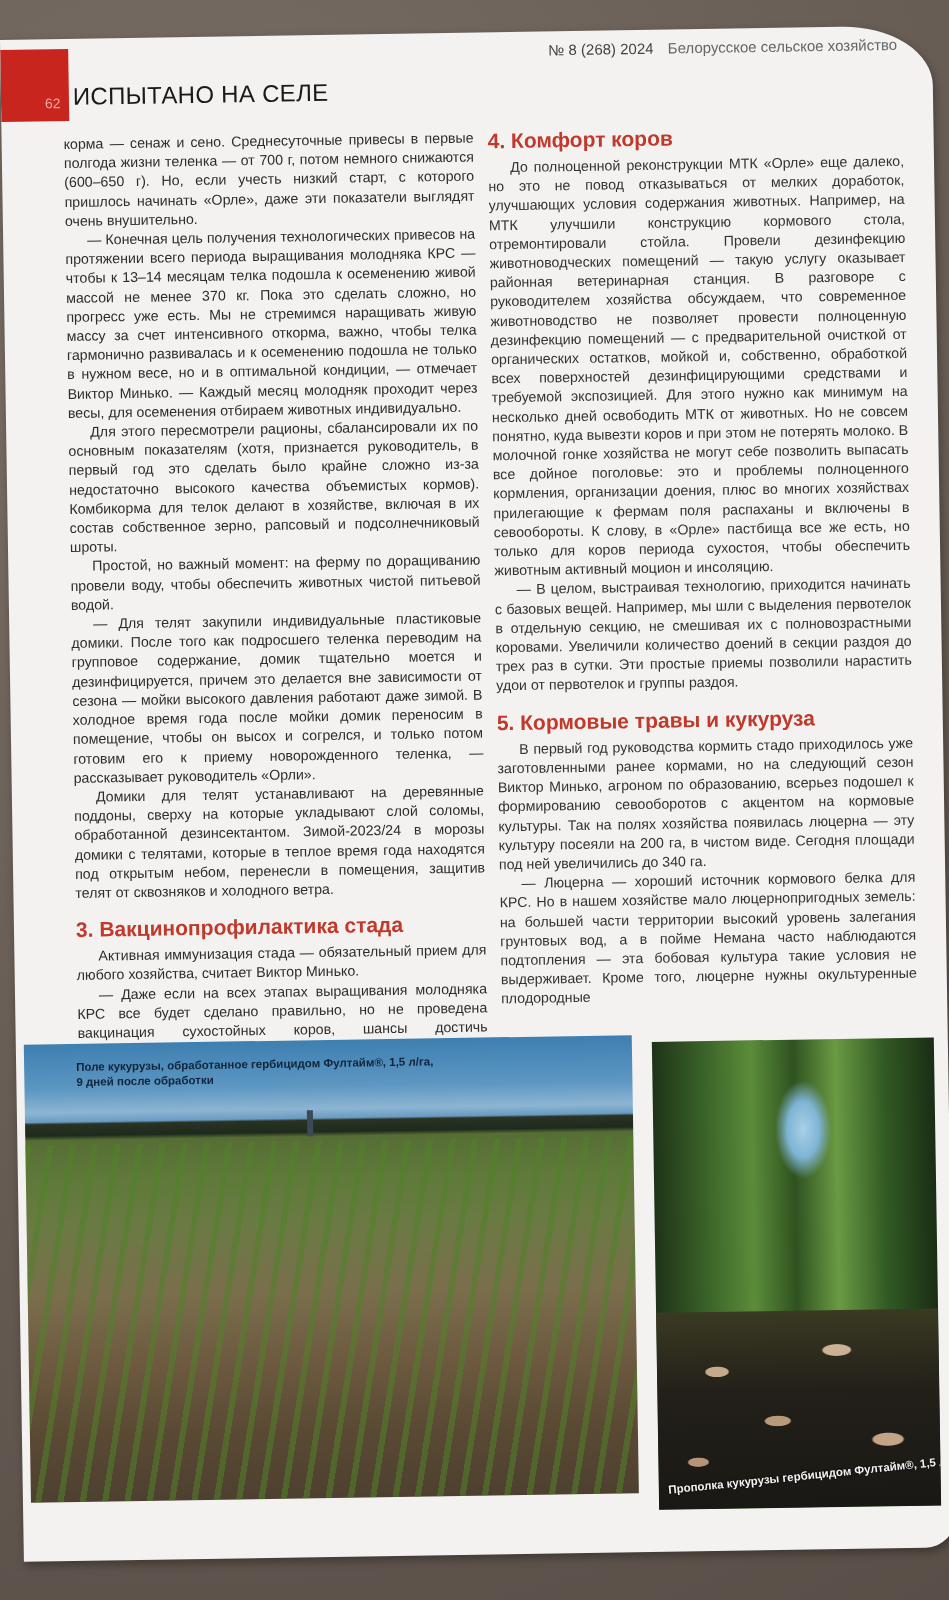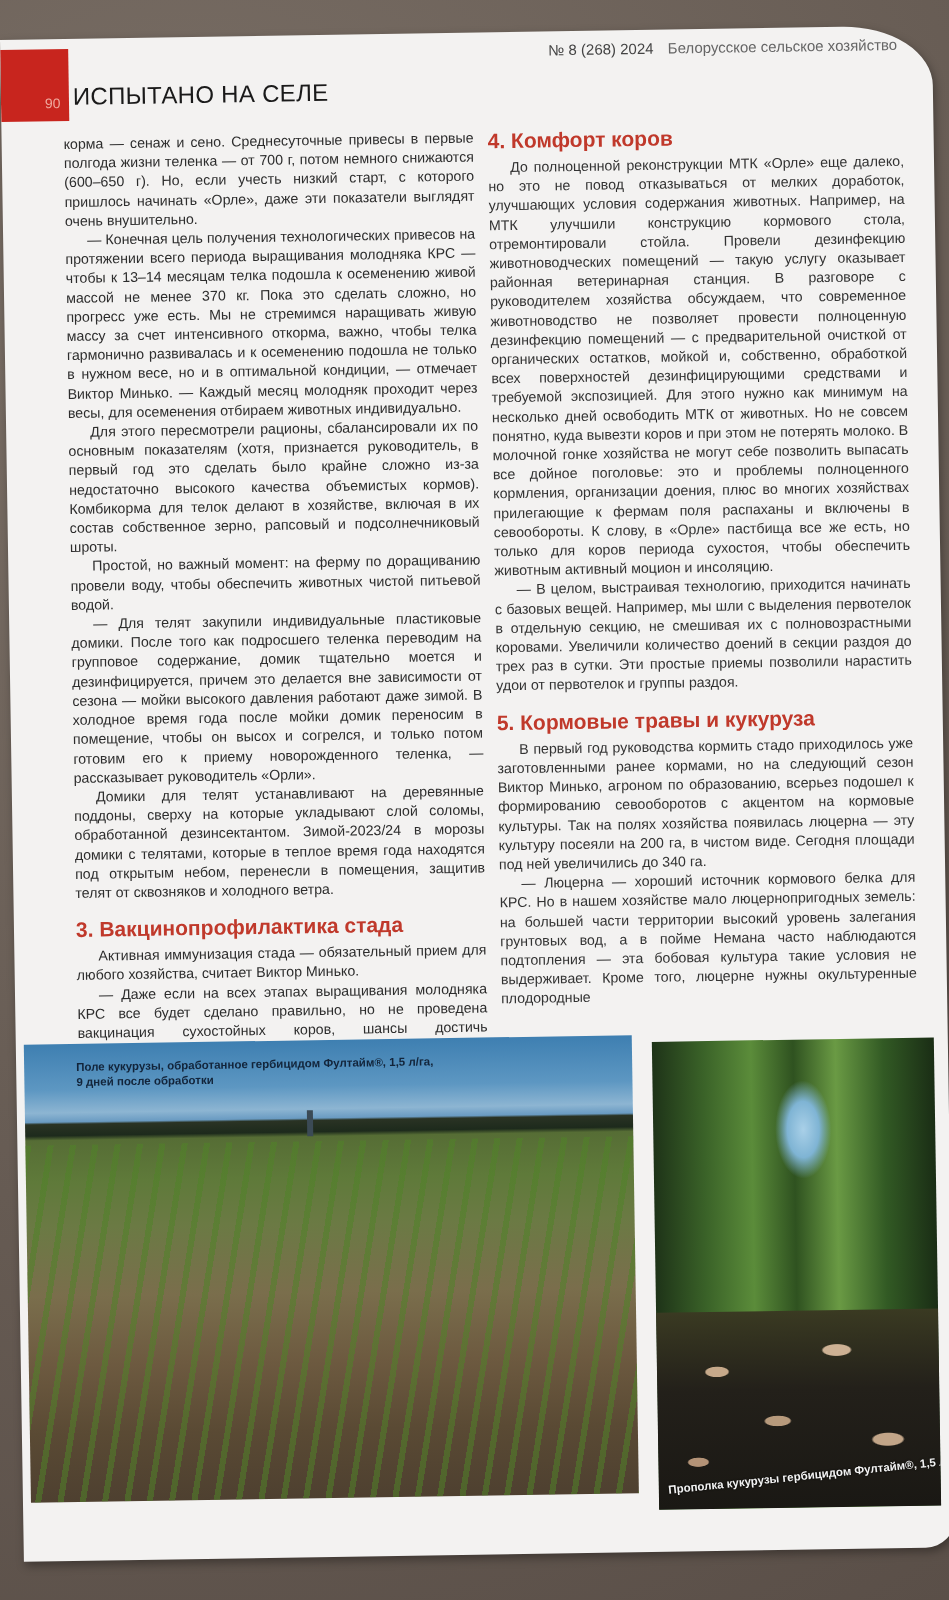--- a/index.html
+++ b/index.html
@@ -90,21 +90,21 @@
     font-family: "Liberation Sans", sans-serif; font-weight: bold;
     transform: rotate(-5deg); transform-origin: left bottom; white-space: nowrap;
     text-shadow: 0 0 2px #000;
   }
 </style>
 </head>
 <body>
 
 <div class="page">
   <div class="tab-red"></div>
-  <span class="page-num">90</span>
+  <span class="page-num">62</span>
   <span class="section-title">ИСПЫТАНО НА СЕЛЕ</span>
   <div class="issue">
     <span>№ 8 (268) 2024</span>
     <span class="mag">Белорусское сельское хозяйство</span>
   </div>
 
   <div class="col left">
     <p class="noindent">корма — сенаж и сено. Среднесуточные привесы в первые полгода жизни теленка — от 700 г, потом немного снижаются (600–650 г). Но, если учесть низкий старт, с которого пришлось начинать «Орле», даже эти показатели выглядят очень внушительно.</p>
     <p>— Конечная цель получения технологических привесов на протяжении всего периода выращивания молодняка КРС — чтобы к 13–14 месяцам телка подошла к осеменению живой массой не менее 370 кг. Пока это сделать сложно, но прогресс уже есть. Мы не стремимся наращивать живую массу за счет интенсивного откорма, важно, чтобы телка гармонично развивалась и к осеменению подошла не только в нужном весе, но и в оптимальной кондиции, — отмечает Виктор Минько. — Каждый месяц молодняк проходит через весы, для осеменения отбираем животных индивидуально.</p>
     <p>Для этого пересмотрели рационы, сбалансировали их по основным показателям (хотя, признается руководитель, в первый год это сделать было крайне сложно из-за недостаточно высокого качества объемистых кормов). Комбикорма для телок делают в хозяйстве, включая в их состав собственное зерно, рапсовый и подсолнечниковый шроты.</p>

